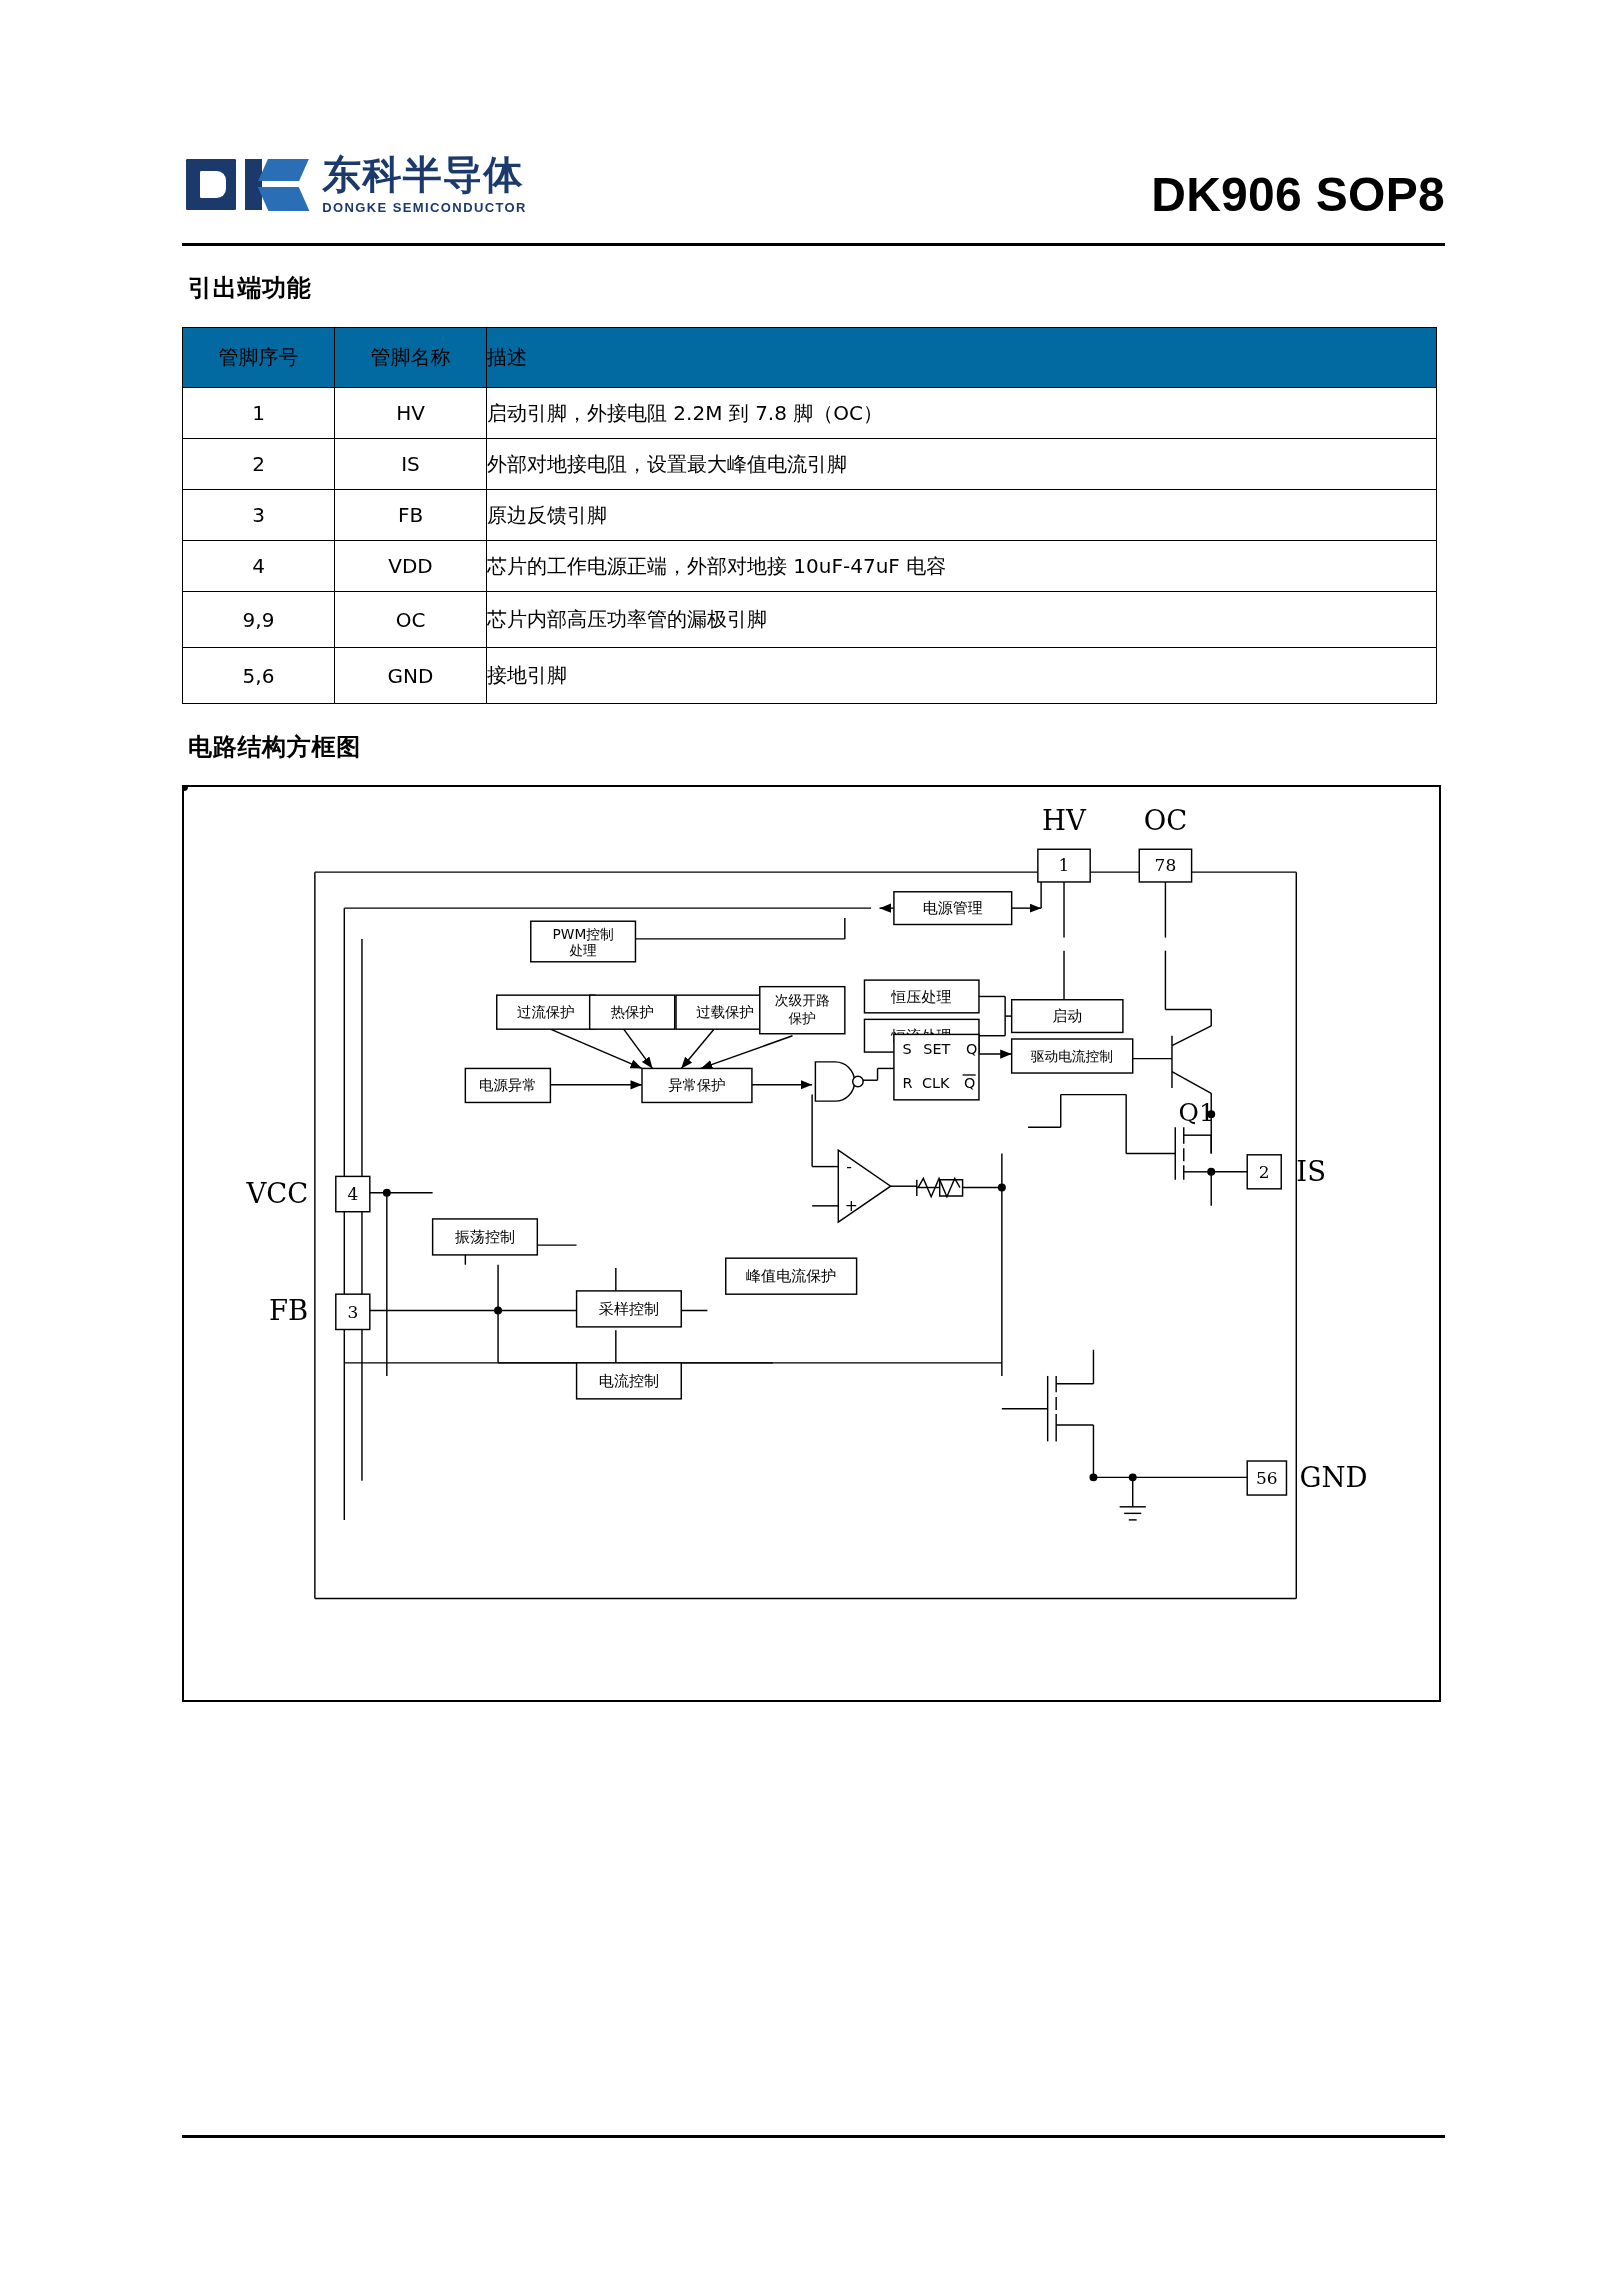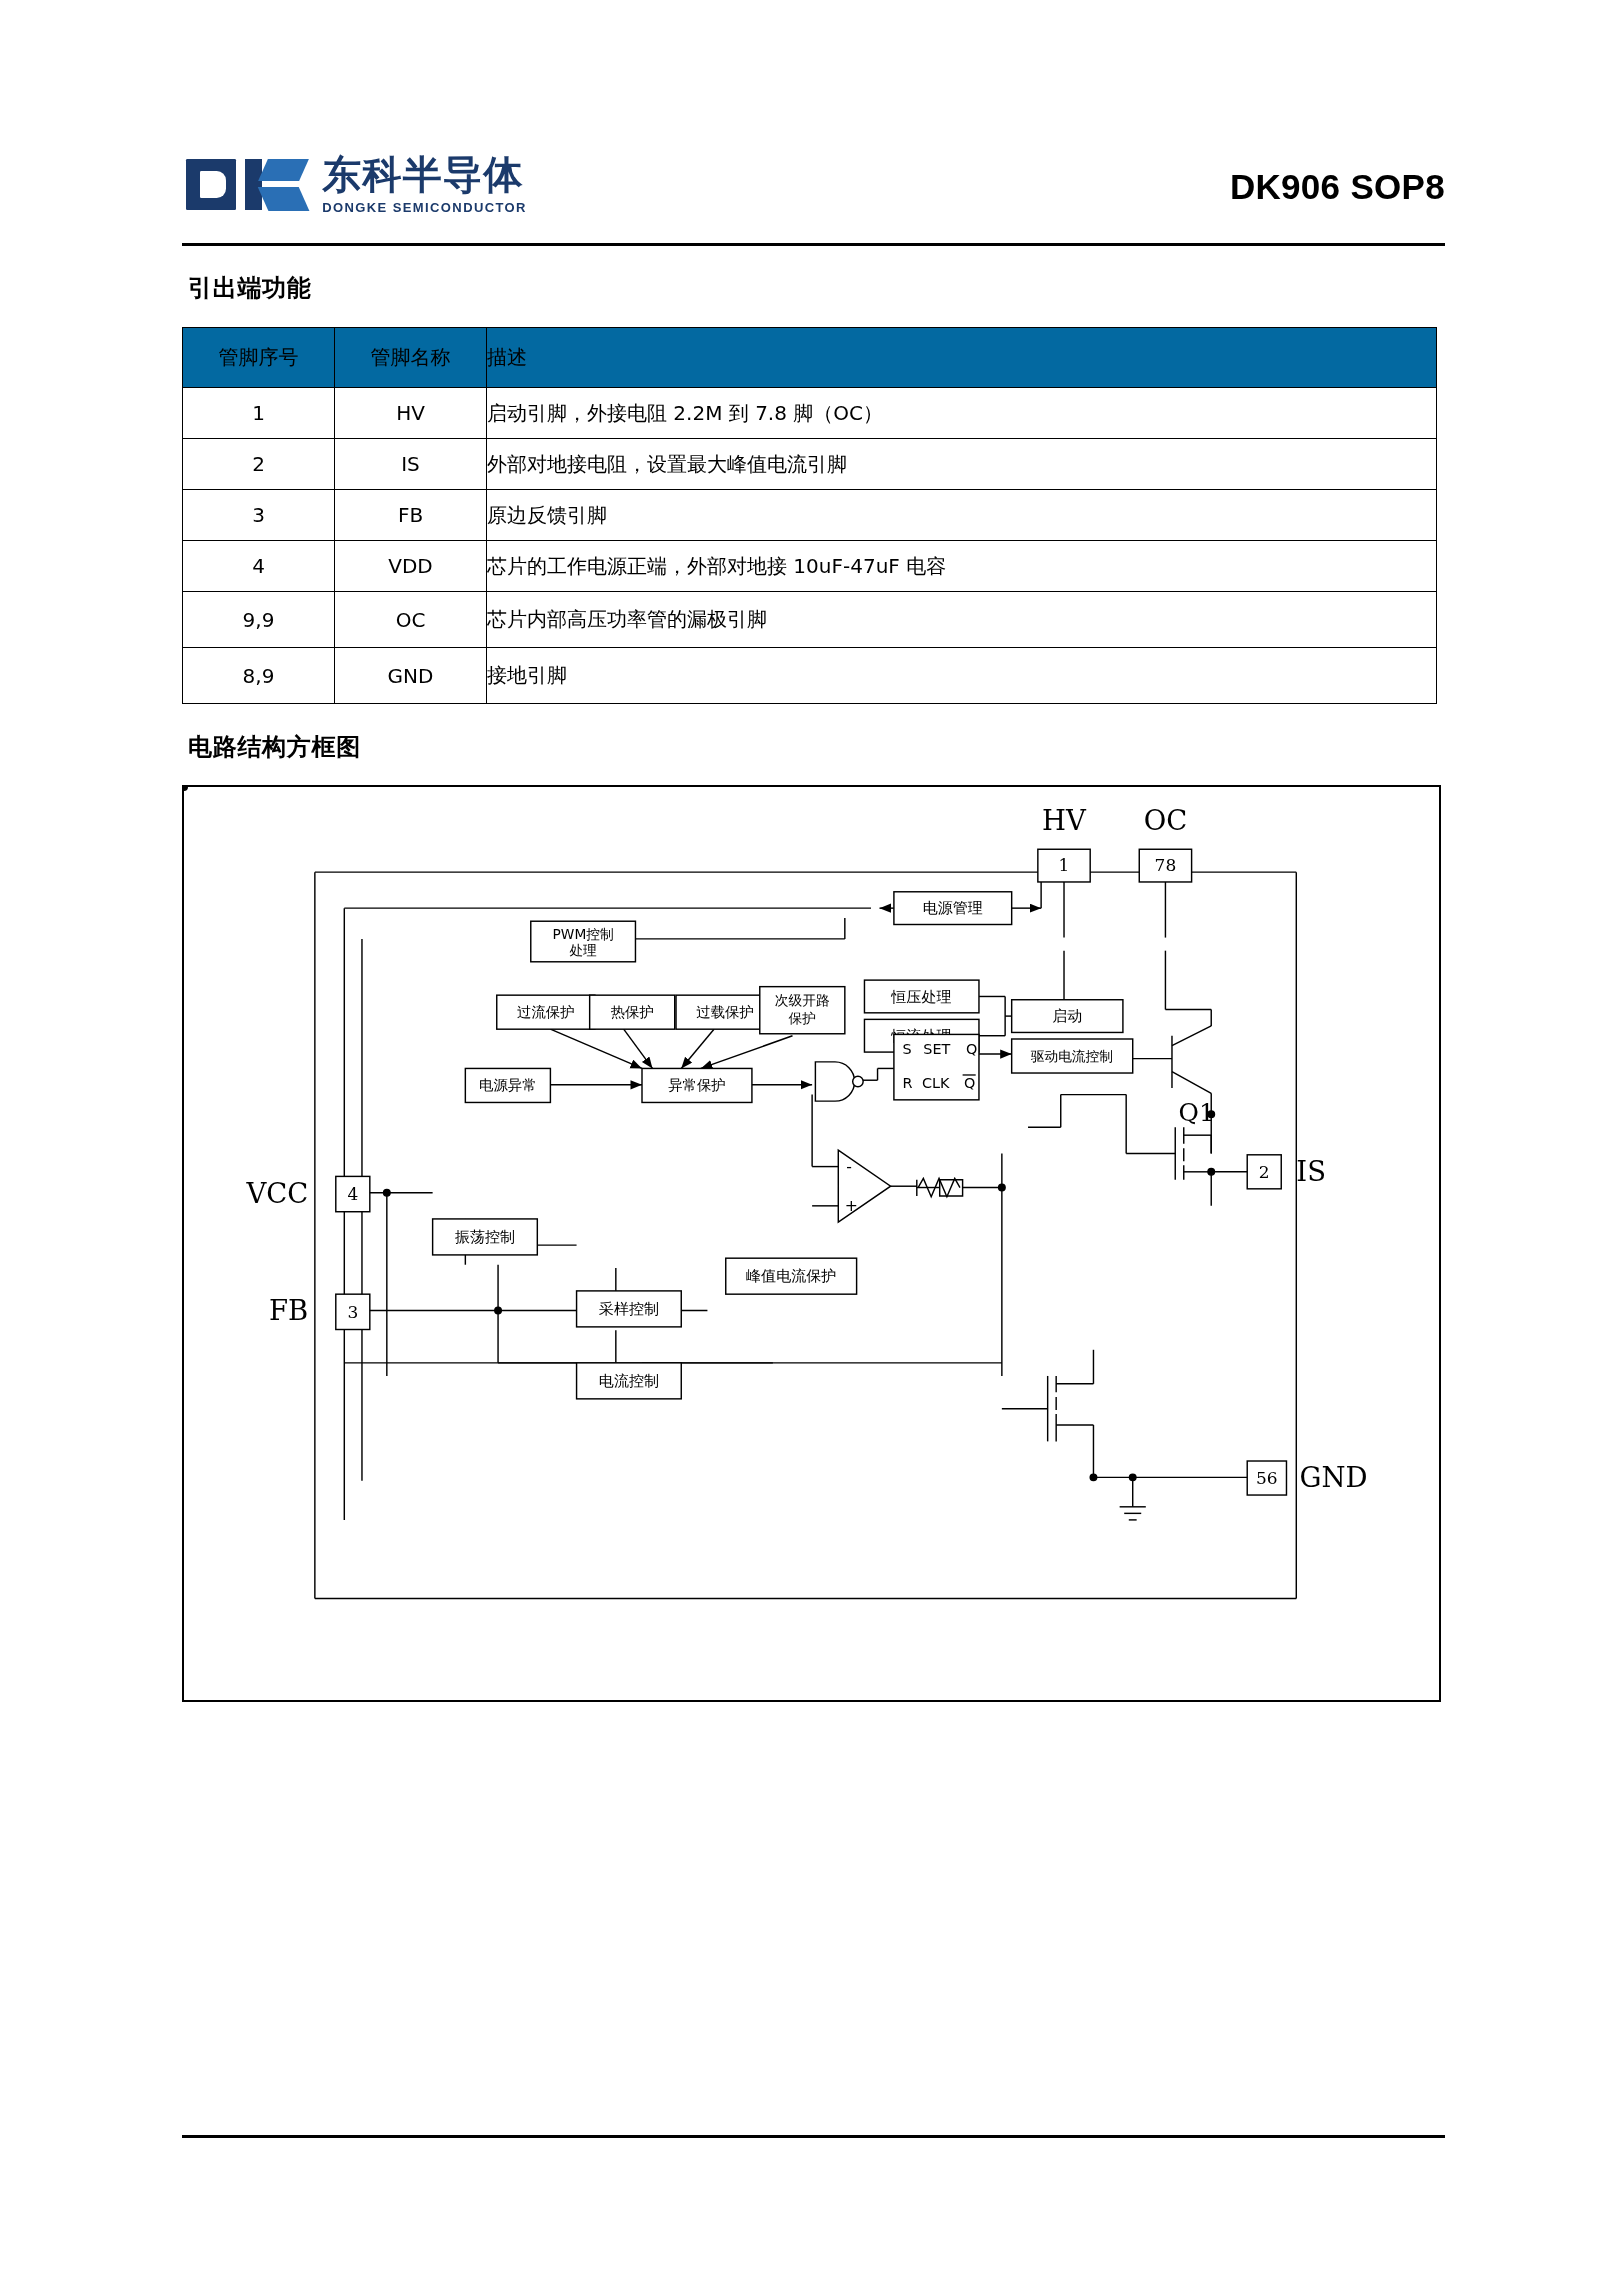--- a/index.html
+++ b/index.html
@@ -101,21 +101,21 @@
     color: #1b3a6b;
     letter-spacing: 1.4px;
     margin-top: 5.2px;
     text-align: center;
   }
   .header-title {
     position: absolute;
     right: 0;
     top: 19.6px;
     font-family: "Liberation Sans", sans-serif;
-    font-size: 35px;
+    font-size: 48px;
     font-weight: bold;
     color: #000000;
     letter-spacing: 0.3px;
   }
   .header-rule {
     position: absolute;
     left: 182px;
     top: 243px;
     width: 1263px;
     height: 3.3px;
@@ -256,21 +256,21 @@
         <td class="col-no">4</td>
         <td class="col-name">VDD</td>
         <td class="col-desc">芯片的工作电源正端，外部对地接 10uF-47uF 电容</td>
       </tr>
       <tr>
         <td class="col-no">9,9</td>
         <td class="col-name">OC</td>
         <td class="col-desc">芯片内部高压功率管的漏极引脚</td>
       </tr>
       <tr>
-        <td class="col-no">8,9</td>
+        <td class="col-no">5,6</td>
         <td class="col-name">GND</td>
         <td class="col-desc">接地引脚</td>
       </tr>
     </tbody>
   </table>
 
   <div class="section-heading" id="heading-block">电路结构方框图</div>
 
   <div class="diagram-frame">
     <svg class="diagram-svg" width="1251" height="909" viewBox="0 0 1912 1389">

